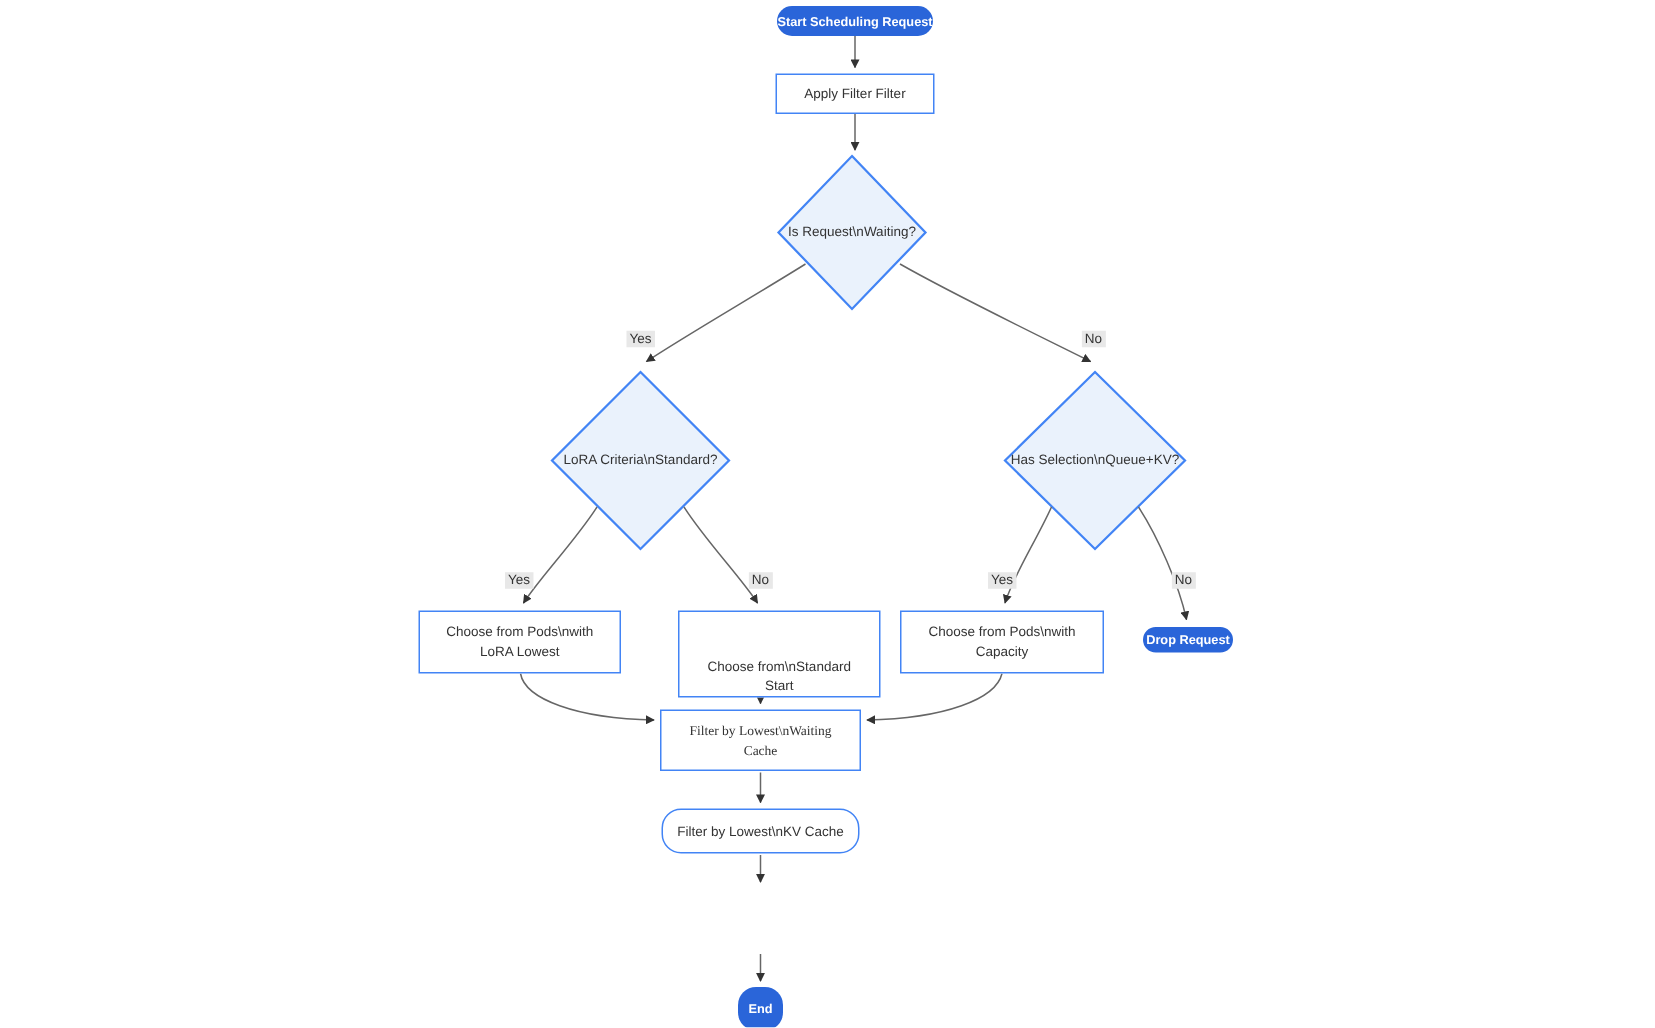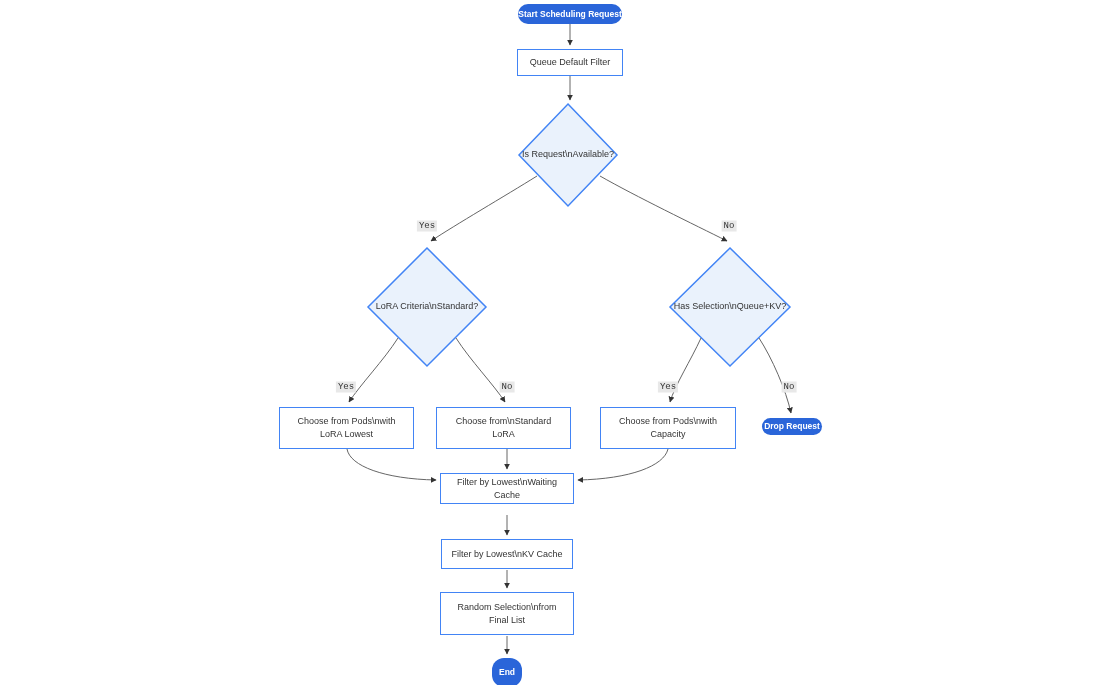--- a/index.html
+++ b/index.html
@@ -63,21 +63,20 @@
     pointer-events: none;
   }
   .edge-label {
     position: absolute;
     transform: translate(-50%, -50%);
     background: var(--edge_label_bg, #e8e8e8);
     color: var(--edge_label_text, #333);
     font-size: 9px;
     line-height: 11px;
     padding: 0 2px;
-    font-family: Liberation Mono, monospace;
   }
 </style>
 </head>
 <body>
 
 <div class="canvas">
 
   <svg class="edges-layer" viewBox="0 0 1103 685">
     <defs>
       <marker id="arrowhead" viewBox="0 0 10 10" refX="9" refY="5" markerWidth="6" markerHeight="6" orient="auto-start-reverse">
@@ -101,59 +100,55 @@
     <path class="edge" d="M507,449 L507,469"></path>
     <path class="edge" d="M668,449 C664,466 630,479 578,480"></path>
     <path class="edge" d="M507,515 L507,535"></path>
     <path class="edge" d="M507,570 L507,588"></path>
     <path class="edge" d="M507,636 L507,654"></path>
   </svg>
 
   <div class="node pill-node" style="left:518px; top:4px; width:104px; height:20px;">Start Scheduling Request</div>
 
   <div class="node rect-node" style="left:517px; top:49px; width:106px; height:27px;">
-    <div>Queue Default Filter</div>
+    <div>Apply Filter Filter</div>
   </div>
 
-  <div class="diamond-label" style="left:508px; top:149px;">Is Request\nAvailable?</div>
+  <div class="diamond-label" style="left:508px; top:149px;">Is Request\nWaiting?</div>
 
   <div class="diamond-label" style="left:367px; top:301px;">LoRA Criteria\nStandard?</div>
 
   <div class="diamond-label" style="left:670px; top:301px;">Has Selection\nQueue+KV?</div>
 
   <div class="node rect-node" style="left:279px; top:407px; width:135px; height:42px;">
     <div>Choose from Pods\nwith</div>
     <div>LoRA Lowest</div>
   </div>
 
-  <div class="node rect-node" style="left:436px; top:407px; width:135px; height:42px;">
+  <div class="node rect-node" style="left:452px; top:407px; width:135px; height:58px;justify-content:flex-end;">
     <div>Choose from\nStandard</div>
-    <div>LoRA</div>
+    <div>Start</div>
   </div>
 
   <div class="node rect-node" style="left:600px; top:407px; width:136px; height:42px;">
     <div>Choose from Pods\nwith</div>
     <div>Capacity</div>
   </div>
 
   <div class="node pill-node" style="left:762px; top:418px; width:60px; height:17px;">Drop Request</div>
 
-  <div class="node rect-node" style="left:440px; top:473px; width:134px; height:31px;">
+  <div class="node rect-node" style="left:440px; top:473px; width:134px; height:41px;font-family:Liberation Serif, serif;">
     <div>Filter by Lowest\nWaiting</div>
     <div>Cache</div>
   </div>
 
-  <div class="node rect-node" style="left:441px; top:539px; width:132px; height:30px;">
+  <div class="node rect-node" style="left:441px; top:539px; width:132px; height:30px;border-radius:13px;">
     <div>Filter by Lowest\nKV Cache</div>
   </div>
 
-  <div class="node rect-node" style="left:440px; top:592px; width:134px; height:43px;">
-    <div>Random Selection\nfrom</div>
-    <div>Final List</div>
-  </div>
 
   <div class="node pill-node" style="left:492px; top:658px; width:30px; height:29px; border-radius:12px;">End</div>
 
   <div class="edge-label" style="left:427px; top:226px;">Yes</div>
   <div class="edge-label" style="left:729px; top:226px;">No</div>
   <div class="edge-label" style="left:346px; top:387px;">Yes</div>
   <div class="edge-label" style="left:507px; top:387px;">No</div>
   <div class="edge-label" style="left:668px; top:387px;">Yes</div>
   <div class="edge-label" style="left:789px; top:387px;">No</div>
 

